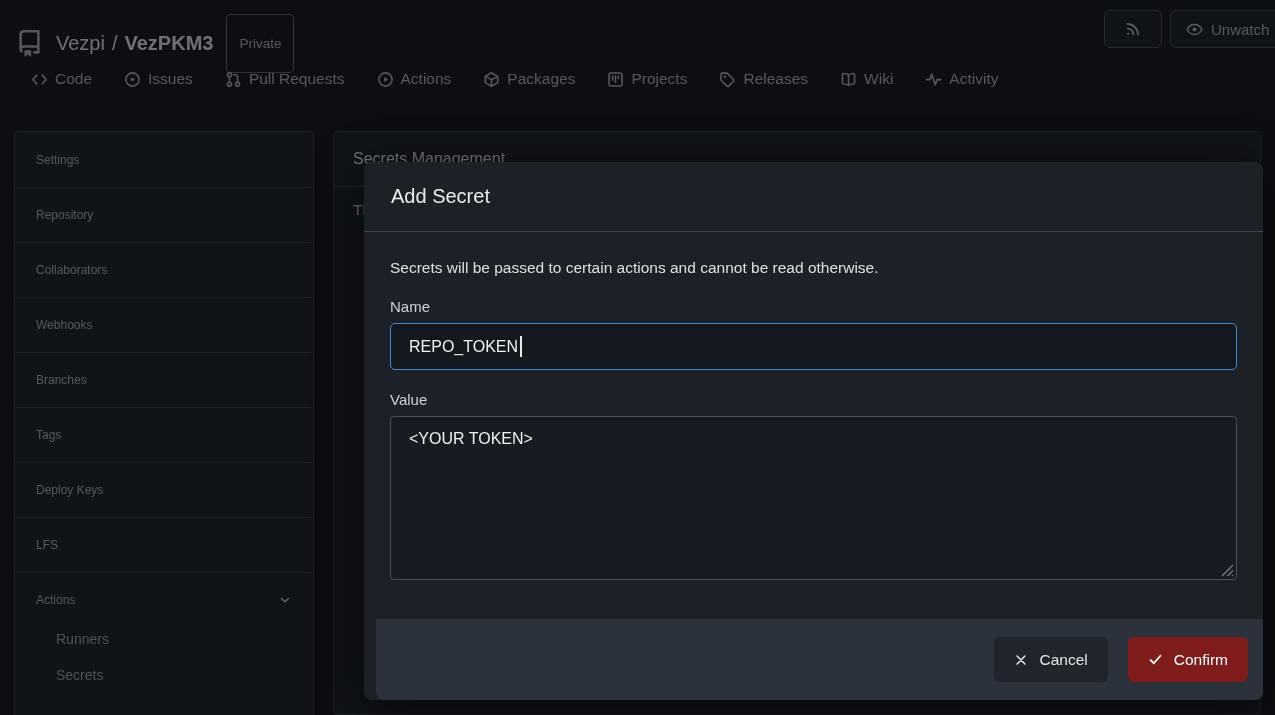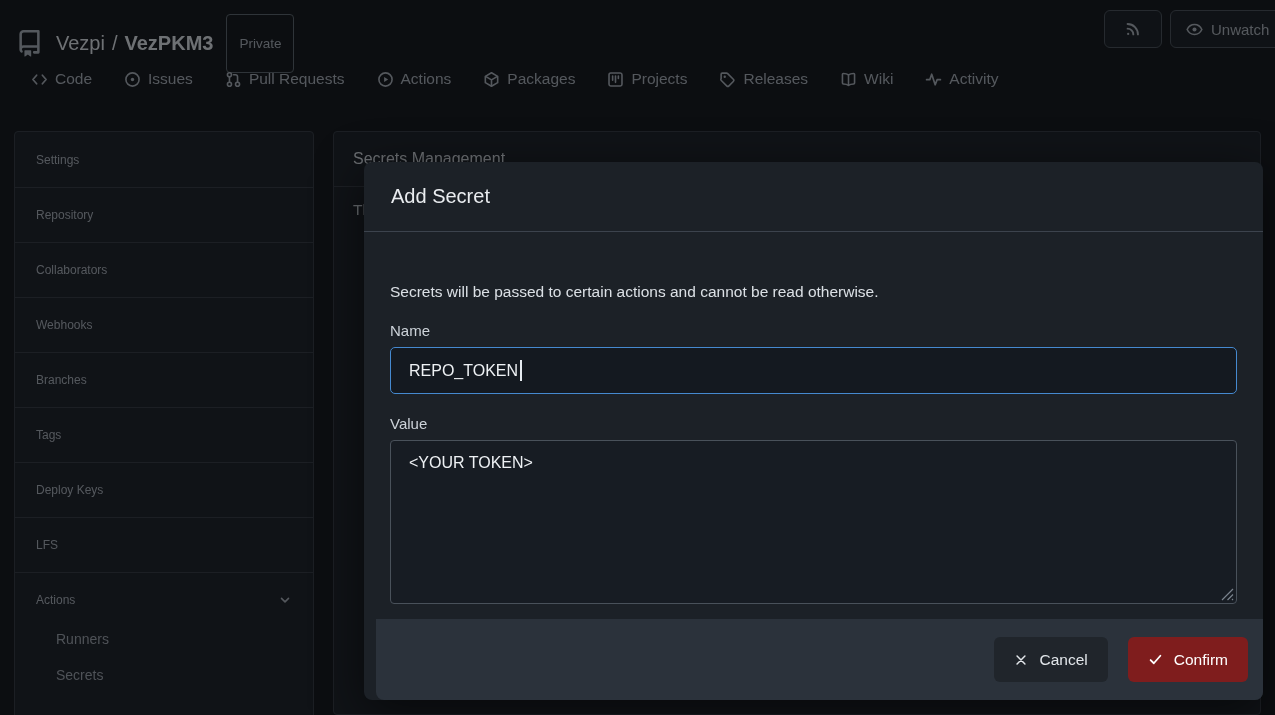--- a/index.html
+++ b/index.html
@@ -58,21 +58,21 @@
   
   .overlay { position:absolute; inset:0; background:rgba(0,0,0,0.45); z-index:5; }
 
   .modal {
     position:absolute; left:364px; top:162px; width:899px; height:538px; z-index:10;
     background:#1c2127; border-radius:8px; box-shadow:0 12px 48px rgba(0,0,0,0.55);
   }
   .modal-header { height:70px; display:flex; align-items:center; padding:0 27px; border-bottom:1px solid #3c434d; }
   .modal-title { font-size:20px; font-weight:500; color:#e9ecef; }
   .modal-body { padding:0 26px; }
-  .modal-desc { margin-top:51px; font-size:15.5px; color:#dbe0e5; }
+  .modal-desc { margin-top:27px; font-size:15.5px; color:#dbe0e5; }
   .field-label { display:block; margin-top:21px; font-size:15px; font-weight:500; color:#cdd3d9; }
   .input {
     margin-top:8px; height:47px; display:flex; align-items:center; padding:16px 18px;
     border:1.5px solid #4589cf; border-radius:5px; background:#141920;
     font-size:16px; color:#eef1f4;
   }
   .caret { width:1.5px; height:21px; background:#e6ebf0; margin-left:2px; }
   .textarea {
     position:relative; margin-top:8px; height:164px; padding:13px 18px;
     border:1px solid #49515a; border-radius:4px; background:#171c23;

